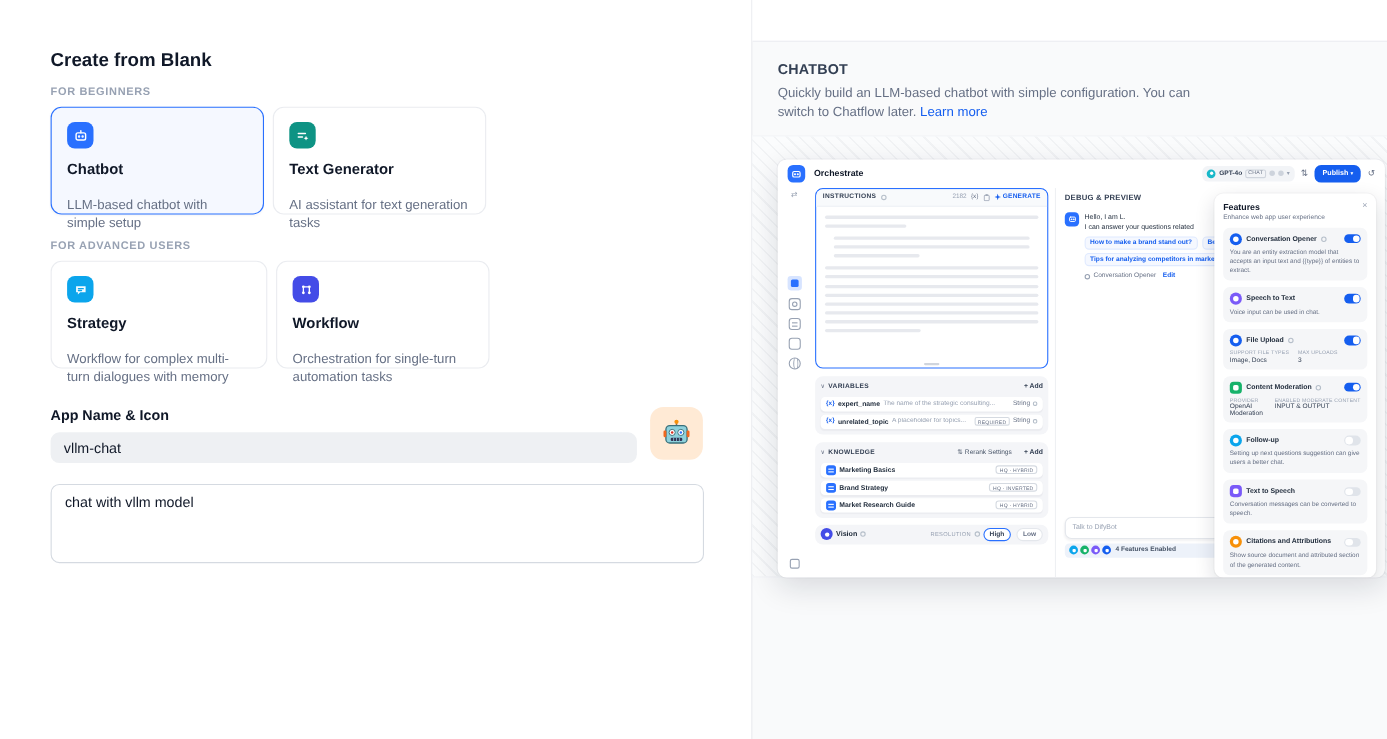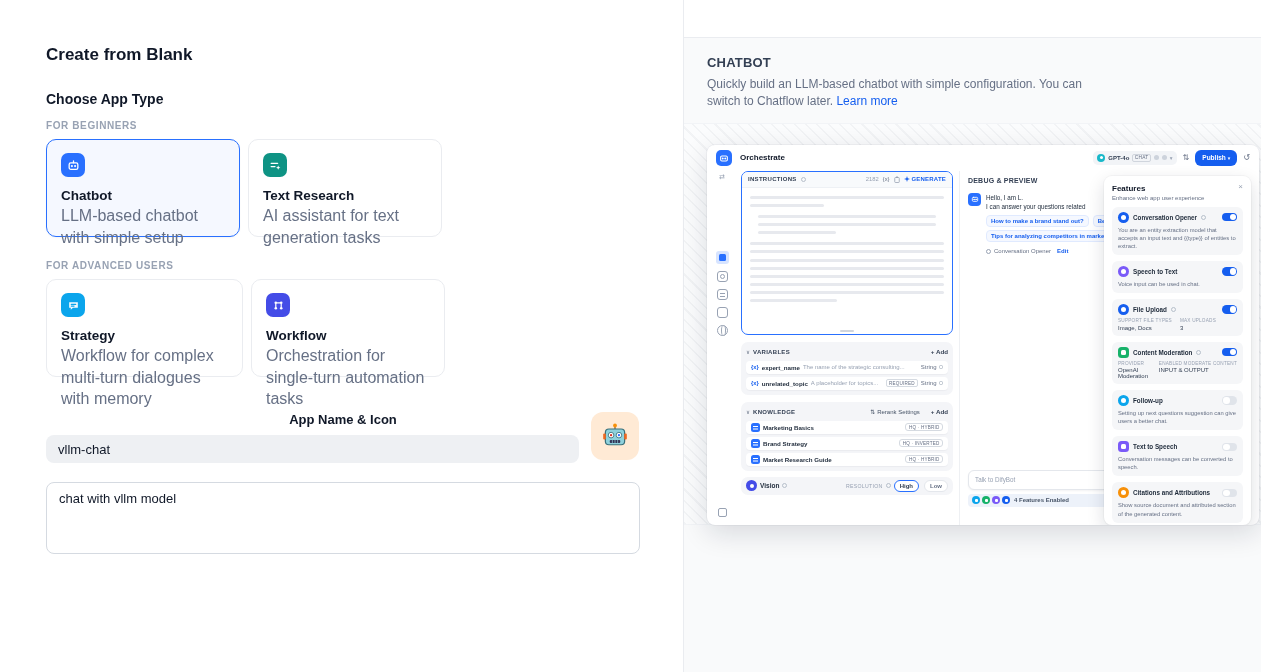--- a/index.html
+++ b/index.html
@@ -22,24 +22,24 @@
     padding:13px 14px; cursor:pointer;
   }
   .type-card.selected { border:1.5px solid #2970ff; background:#f5f8ff; box-shadow:0 1px 2px rgba(16,24,40,.04); }
   .type-icon { width:24px; height:24px; border-radius:7px; display:flex; align-items:center; justify-content:center; }
   .ti-chatbot { background:#2970ff; }
   .ti-agent { background:#875bf7; }
   .ti-textgen { background:#0e9384; }
   .ti-chatflow { background:#0ba5ec; }
   .ti-workflow { background:#444ce7; }
   .type-name { margin-top:11px; font-size:13.5px; font-weight:700; color:#101828; }
-  .type-desc { margin-top:2px; font-size:16px; line-height:1.35; color:#667085; }
+  .type-desc { margin-top:17px; font-size:12px; line-height:1.35; color:#667085; }
 
   .appname-block { margin-top:35px; position:relative; }
-  .field-label { font-size:13px; font-weight:700; color:#101828;text-align:center; }
+  .field-label { font-size:13px; font-weight:700; color:#101828; }
   .field-label .optional { font-weight:400; color:#667085; font-size:12.5px; }
   .name-input {
     margin-top:8px; width:533px; height:28px; background:#eef0f3; border:none; border-radius:8px;
     padding:0 12px; font-size:13px; color:#101828; font-family:inherit; outline:none; display:block;
   }
   .emoji-box {
     position:absolute; right:1px; top:0; width:48px; height:48px; border-radius:12px;
     background:#ffead5; display:flex; align-items:center; justify-content:center; cursor:pointer;
   }
   .desc-block { margin-top:19px; }
@@ -199,21 +199,20 @@
   .ff-label { font-size:4.7px; letter-spacing:.2px; color:#98a2b3; white-space:nowrap; }
   .ff-value { margin-top:1.5px; font-size:6px; color:#344054; }
 </style>
 </head>
 <body>
 
 <div class="stage">
 
   <div class="left-panel">
     <div class="modal-title">Create from Blank</div>
-    <div class="choose-label">Choose App Type</div>
 
     <div class="group-label">FOR BEGINNERS</div>
     <div class="cards-row">
       <div class="type-card selected">
         <div class="type-icon ti-chatbot">
           <svg width="13" height="13" viewBox="0 0 24 24" fill="none" stroke="#fff" stroke-width="2.4" stroke-linecap="round">
               <rect x="4" y="7" width="16" height="12" rx="3"></rect>
               <line x1="12" y1="3.5" x2="12" y2="7"></line>
               <circle cx="9" cy="13" r="0.8" fill="#fff"></circle>
               <circle cx="15" cy="13" r="0.8" fill="#fff"></circle>
@@ -223,21 +222,21 @@
         <div class="type-desc">LLM-based chatbot with simple setup</div>
       </div>
       <div class="type-card">
         <div class="type-icon ti-textgen">
           <svg width="13" height="13" viewBox="0 0 24 24" fill="none" stroke="#fff" stroke-width="2.4" stroke-linecap="round">
               <line x1="4" y1="8" x2="16" y2="8"></line>
               <line x1="4" y1="14" x2="11" y2="14"></line>
               <path d="M17 12 l1.2 2.8 L21 16 l-2.8 1.2 L17 20 l-1.2 -2.8 L13 16 l2.8 -1.2 Z" fill="#fff" stroke="none"></path>
             </svg>
         </div>
-        <div class="type-name">Text Research</div>
+        <div class="type-name">Text Generator</div>
         <div class="type-desc">AI assistant for text generation tasks</div>
       </div>
     </div>
 
     <div class="group-label adv">FOR ADVANCED USERS</div>
     <div class="cards-row">
       <div class="type-card" style="width:197px">
         <div class="type-icon ti-chatflow">
           <svg width="13" height="13" viewBox="0 0 24 24" fill="none" stroke="#fff" stroke-width="2.4" stroke-linecap="round">
               <path d="M4 6 h16 v10 h-9 l-4 4 v-4 h-3 Z" fill="#fff" stroke="none" opacity=".95"></path>

